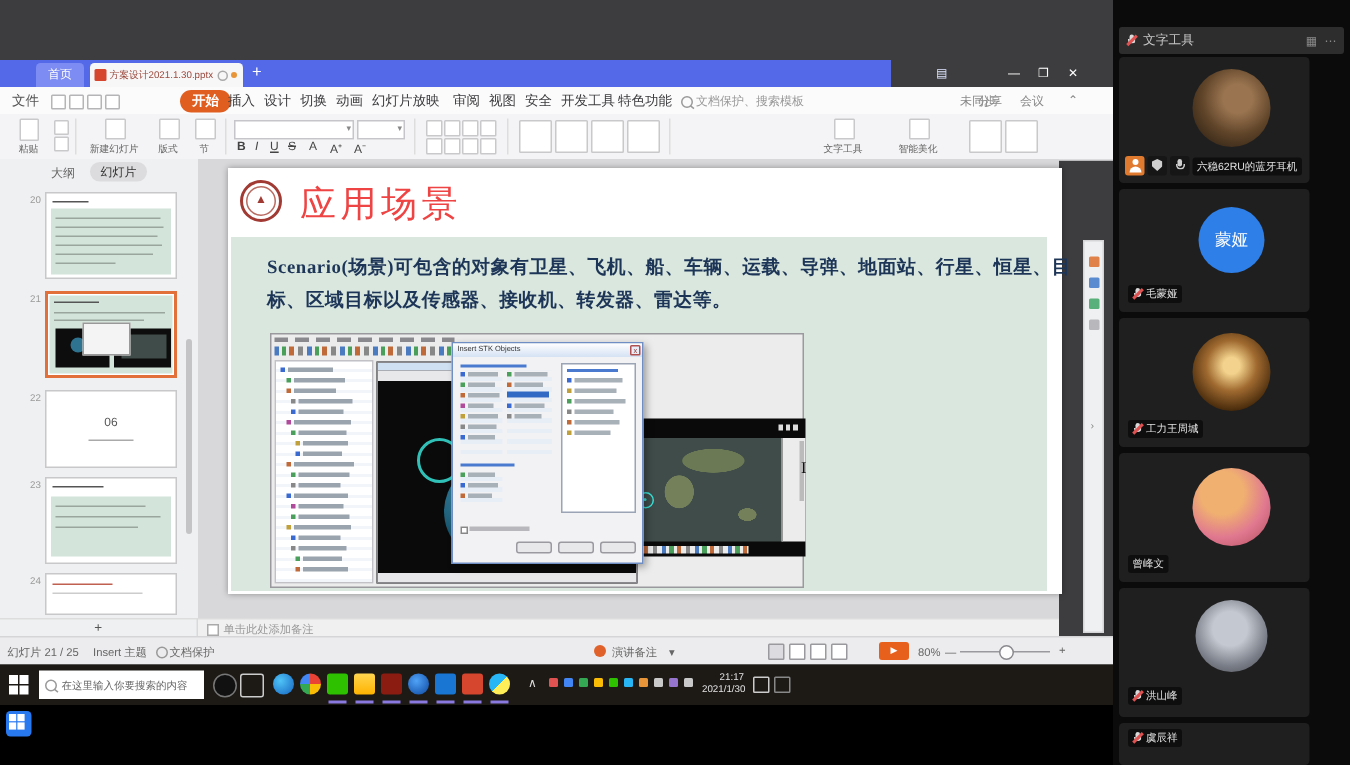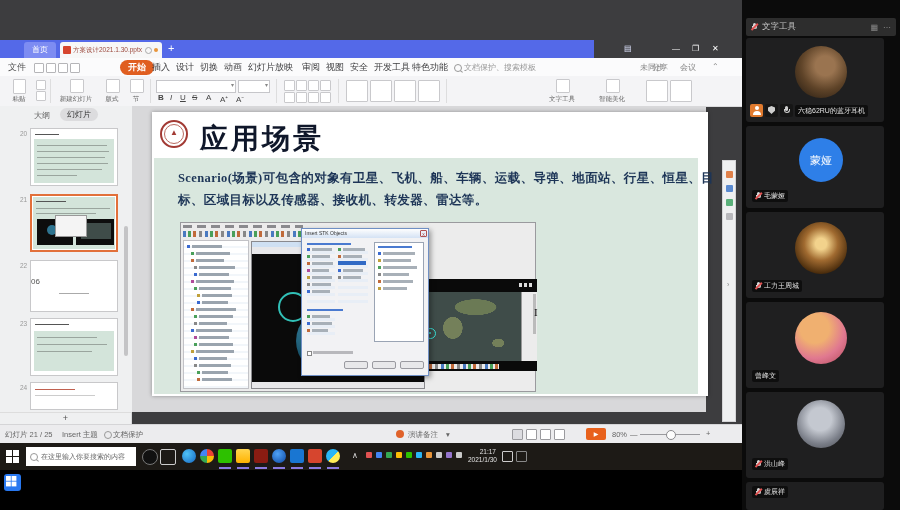--- a/index.html
+++ b/index.html
@@ -42,21 +42,21 @@
   .thumb{left:30px;width:88px;background:#fff;border:1px solid #c8c8ca;box-sizing:border-box;}
   .thumb.sel{border:2px solid #e2703a;}
   .tgreen{position:absolute;background:#d3e4da;}
   .hair{position:absolute;height:1px;background:#9aa59e;}
   .pnum{font-size:6.5px;color:#999;}
   #canvas{left:132px;top:106px;width:574px;height:306px;background:#d8d8da;}
   #slide{left:20px;top:6px;width:556px;height:284px;background:#fff;box-shadow:0 0 4px rgba(0,0,0,.35);}
   .seal{left:8px;top:8px;width:28px;height:28px;border:2px solid #a23a34;border-radius:50%;box-sizing:border-box;}
   .seal:before{content:"";position:absolute;left:2px;top:2px;right:2px;bottom:2px;border:1px solid #b96a60;border-radius:50%;}
   .seal:after{content:"▲";position:absolute;left:0;right:0;top:6px;text-align:center;font-size:8px;color:#a23a34;}
-  .stitle{left:48px;top:8px;font-size:28px;font-weight:bold;color:#0f172a;letter-spacing:3px;}
+  .stitle{left:48px;top:8px;font-size:24px;font-weight:normal;color:#ef4444;letter-spacing:3px;}
   .sgreen{left:2px;top:46px;width:544px;height:236px;background:#d9e7de;}
   .sbody{font-family:"Liberation Serif",serif;font-weight:bold;color:#1d3557;font-size:12.5px;letter-spacing:.4px;}
   
   #stk{left:28px;top:110px;width:356px;height:170px;}
   #stkmain{left:0;top:0;width:356px;height:170px;background:#ececec;border:1px solid #9a9a9e;box-sizing:border-box;}
   .menubars{background:repeating-linear-gradient(90deg,#8a8a8e 0 9px,#ececec 9px 14px);height:3px;}
   .icorow{background:repeating-linear-gradient(90deg,#4a7ac0 0 3px,#ececec 3px 5px,#4aa05a 5px 8px,#ececec 8px 10px,#c06a3a 10px 13px,#ececec 13px 16px,#888 16px 19px,#ececec 19px 22px);}
   #tree{left:2px;top:17px;width:66px;height:149px;background:#fff;border:1px solid #c2c2c6;box-sizing:border-box;
         background-image:repeating-linear-gradient(180deg,#fff 0 5px,#f2f6fa 5px 7px);}
   .trow{position:absolute;height:3px;background:#9aa4ae;}
@@ -107,21 +107,21 @@
   #taskbar{left:0;top:443px;width:742px;height:27px;background:#1d1a16;}
   #tsearch{left:26px;top:4px;width:110px;height:19px;background:#fff;display:flex;align-items:center;padding:0 4px;box-sizing:border-box;}
   .tbico{top:6px;width:14px;height:14px;border-radius:2px;}
   .uline{position:absolute;bottom:1px;width:12px;height:2px;background:#8a7ae0;}
   .trayico{top:9px;width:6px;height:6px;border-radius:1px;background:#c9c9c9;}
   .tbtime{font-size:6.5px;color:#e2e2e2;text-align:right;line-height:8px;}
   
   #meeting{left:742px;top:0;width:158px;height:510px;background:#0b0b0b;}
   #mheader{left:4px;top:18px;width:150px;height:18px;background:#2d2d2d;border-radius:2px;display:flex;align-items:center;padding:0 5px;box-sizing:border-box;}
   .mhtxt{font-size:8.5px;color:#c6c6c6;margin-left:4px;}
-  .tile{left:4px;width:138px;background:#1f1f20;border-radius:3px;overflow:hidden;}
+  .tile{left:4px;width:127px;background:#1f1f20;border-radius:3px;overflow:hidden;}
   .avatar{position:absolute;border-radius:50%;}
   .av-photo1{background:radial-gradient(circle at 58% 38%,#9a7450 0 22%,#5e4328 55%,#2c2014 90%);}
   .av-photo3{background:radial-gradient(circle at 50% 42%,#f2d28c 0 14%,#a06a30 42%,#402508 78%,#1e1205 100%);}
   .av-photo4{background:radial-gradient(circle at 38% 32%,#f0b070 0 30%,#e07890 62%,#b04858 100%);}
   .av-photo5{background:radial-gradient(circle at 48% 40%,#c4c8d0 0 30%,#7a7e88 65%,#44464c 100%);}
   .av-blue{background:#2e7fe8;color:#fff;text-align:center;}
   .namechip{position:absolute;display:flex;align-items:center;background:rgba(0,0,0,.55);border-radius:2px;padding:1px 3px;}
   .nametxt{font-size:7px;color:#e2e2e2;margin-left:2px;}
   .micoff{position:relative;width:7px;height:8px;flex:0 0 auto;}
   .micoff .m1{position:absolute;left:2px;top:0;width:3px;height:5px;background:#d9d9d9;border-radius:2px;}
@@ -271,21 +271,21 @@
         <div style="position:absolute;left:4px;top:22px;width:36px;height:26px;background:#0d0d0d;"></div>
         <div style="position:absolute;left:43px;top:22px;width:38px;height:26px;background:#0d0d0d;"></div>
         <div style="position:absolute;left:14px;top:28px;width:10px;height:10px;border-radius:50%;background:#2e7490;"></div>
         <div style="position:absolute;left:48px;top:26px;width:30px;height:16px;background:#3f4c49;"></div>
         <div style="position:absolute;left:22px;top:18px;width:30px;height:20px;background:#f4f4f4;border:1px solid #999;"></div>
       </div>
     </div>
 
     <div class="abs pnum txt" style="left:20px;top:156px;">22</div>
     <div class="abs thumb" style="top:154px;height:52px;">
-      <div class="txt" style="position:absolute;left:0;top:16px;width:100%;font-size:8px;color:#555;">06</div>
+      <div class="txt" style="position:absolute;left:0;top:16px;width:100%;text-align:center;font-size:8px;color:#555;">06</div>
       <div class="hair" style="left:28px;top:32px;width:30px;background:#aaa;"></div>
     </div>
 
     <div class="abs pnum txt" style="left:20px;top:214px;">23</div>
     <div class="abs thumb" style="top:212px;height:58px;">
       <div class="hair" style="left:4px;top:5px;width:34px;background:#555;"></div>
       <div class="tgreen" style="left:3px;top:12px;width:80px;height:40px;">
         <div class="hair" style="left:3px;top:6px;width:60px;"></div>
         <div class="hair" style="left:3px;top:13px;width:70px;"></div>
         <div class="hair" style="left:3px;top:20px;width:55px;"></div>
@@ -445,20 +445,24 @@
   </div>
 
   <div class="abs" style="left:722px;top:160px;width:14px;height:262px;background:#eff0f1;border:1px solid #d5d5d7;box-sizing:border-box;">
     <div class="abs" style="left:3px;top:10px;width:7px;height:7px;background:#e0814a;border-radius:1px;"></div>
     <div class="abs" style="left:3px;top:24px;width:7px;height:7px;background:#5a8ad0;border-radius:1px;"></div>
     <div class="abs" style="left:3px;top:38px;width:7px;height:7px;background:#5ab07a;border-radius:1px;"></div>
     <div class="abs" style="left:3px;top:52px;width:7px;height:7px;background:#b8b8bc;border-radius:1px;"></div>
     <div class="abs txt" style="left:4px;top:120px;font-size:7px;color:#888;">›</div>
   </div>
 
+  <div id="notesbar" class="abs">
+    <div class="abs" style="left:6px;top:3px;width:6px;height:6px;border:1px solid #aaa;background:#fff;"></div>
+    <div class="abs txt" style="left:17px;top:2px;font-size:7.5px;color:#999;">单击此处添加备注</div>
+  </div>
 
   <div id="statusbar" class="abs">
     <div class="abs stxt txt" style="left:5px;top:5px;">幻灯片 21 / 25</div>
     <div class="abs stxt txt" style="left:62px;top:5px;">Insert 主题</div>
     <div class="abs" style="left:104px;top:6px;width:6px;height:6px;border:1px solid #999;border-radius:50%;"></div>
     <div class="abs stxt txt" style="left:113px;top:5px;">文档保护</div>
     <div class="abs" style="left:396px;top:5px;width:8px;height:8px;background:#e0622a;border-radius:50%;"></div>
     <div class="abs stxt txt" style="left:408px;top:5px;">演讲备注</div>
     <div class="abs stxt txt" style="left:446px;top:5px;">▾</div>
     <div class="abs viewico" style="left:512px;background:#dcdce0;"></div>

